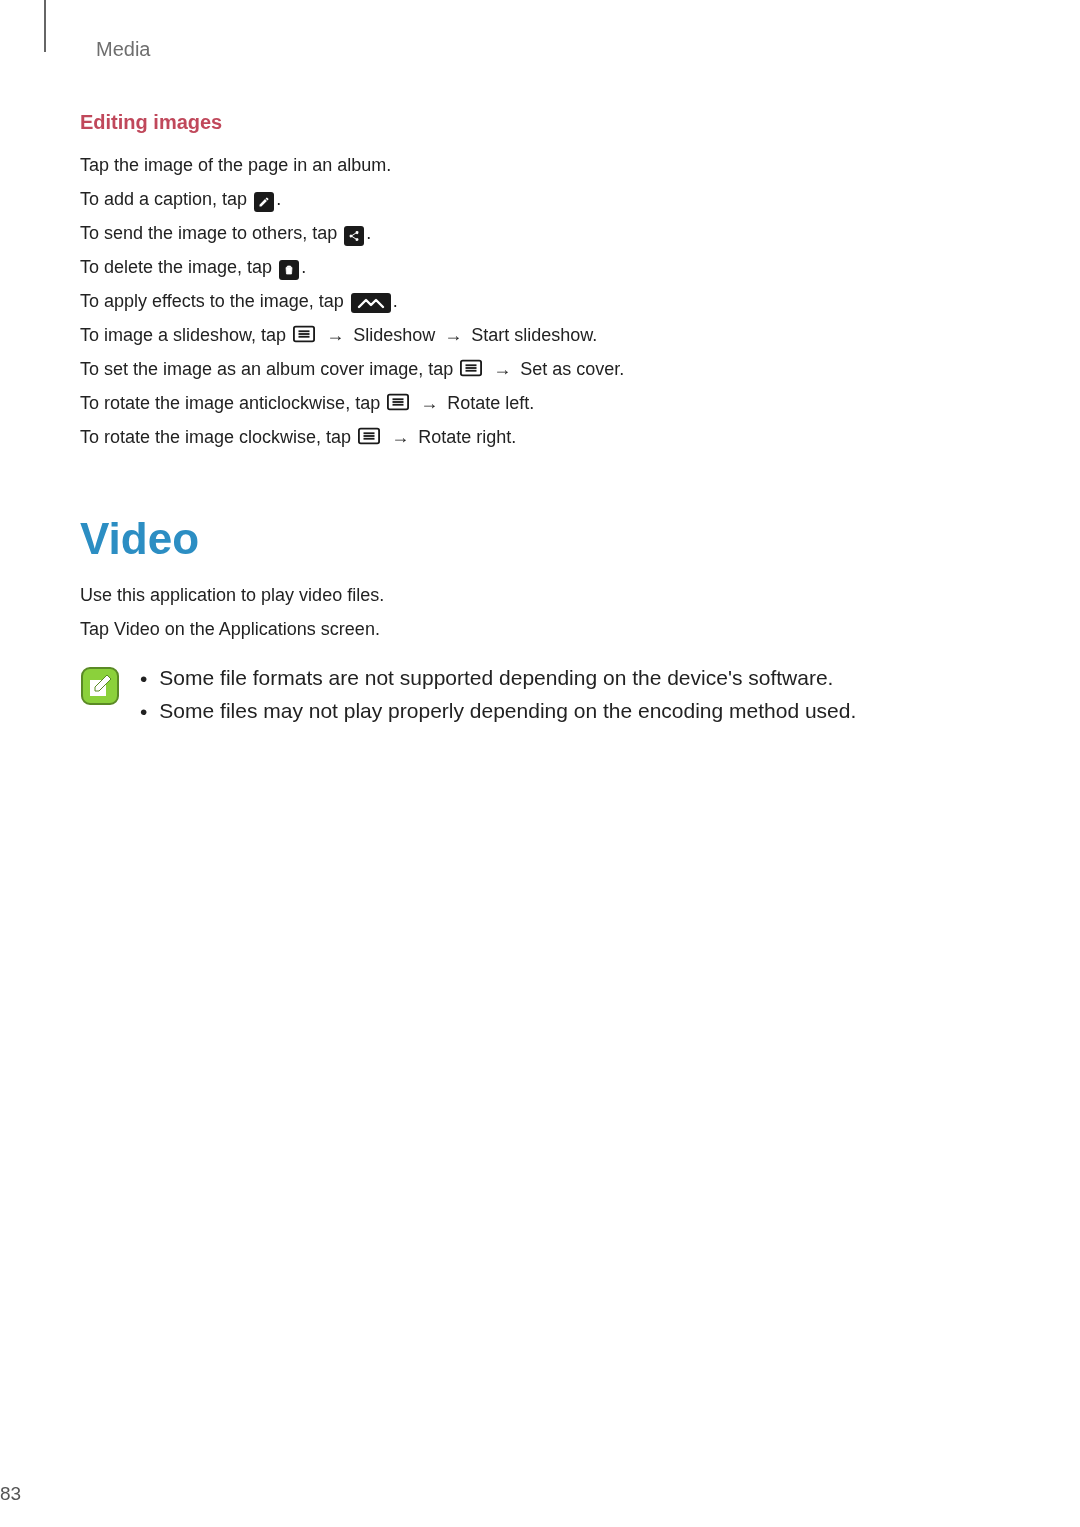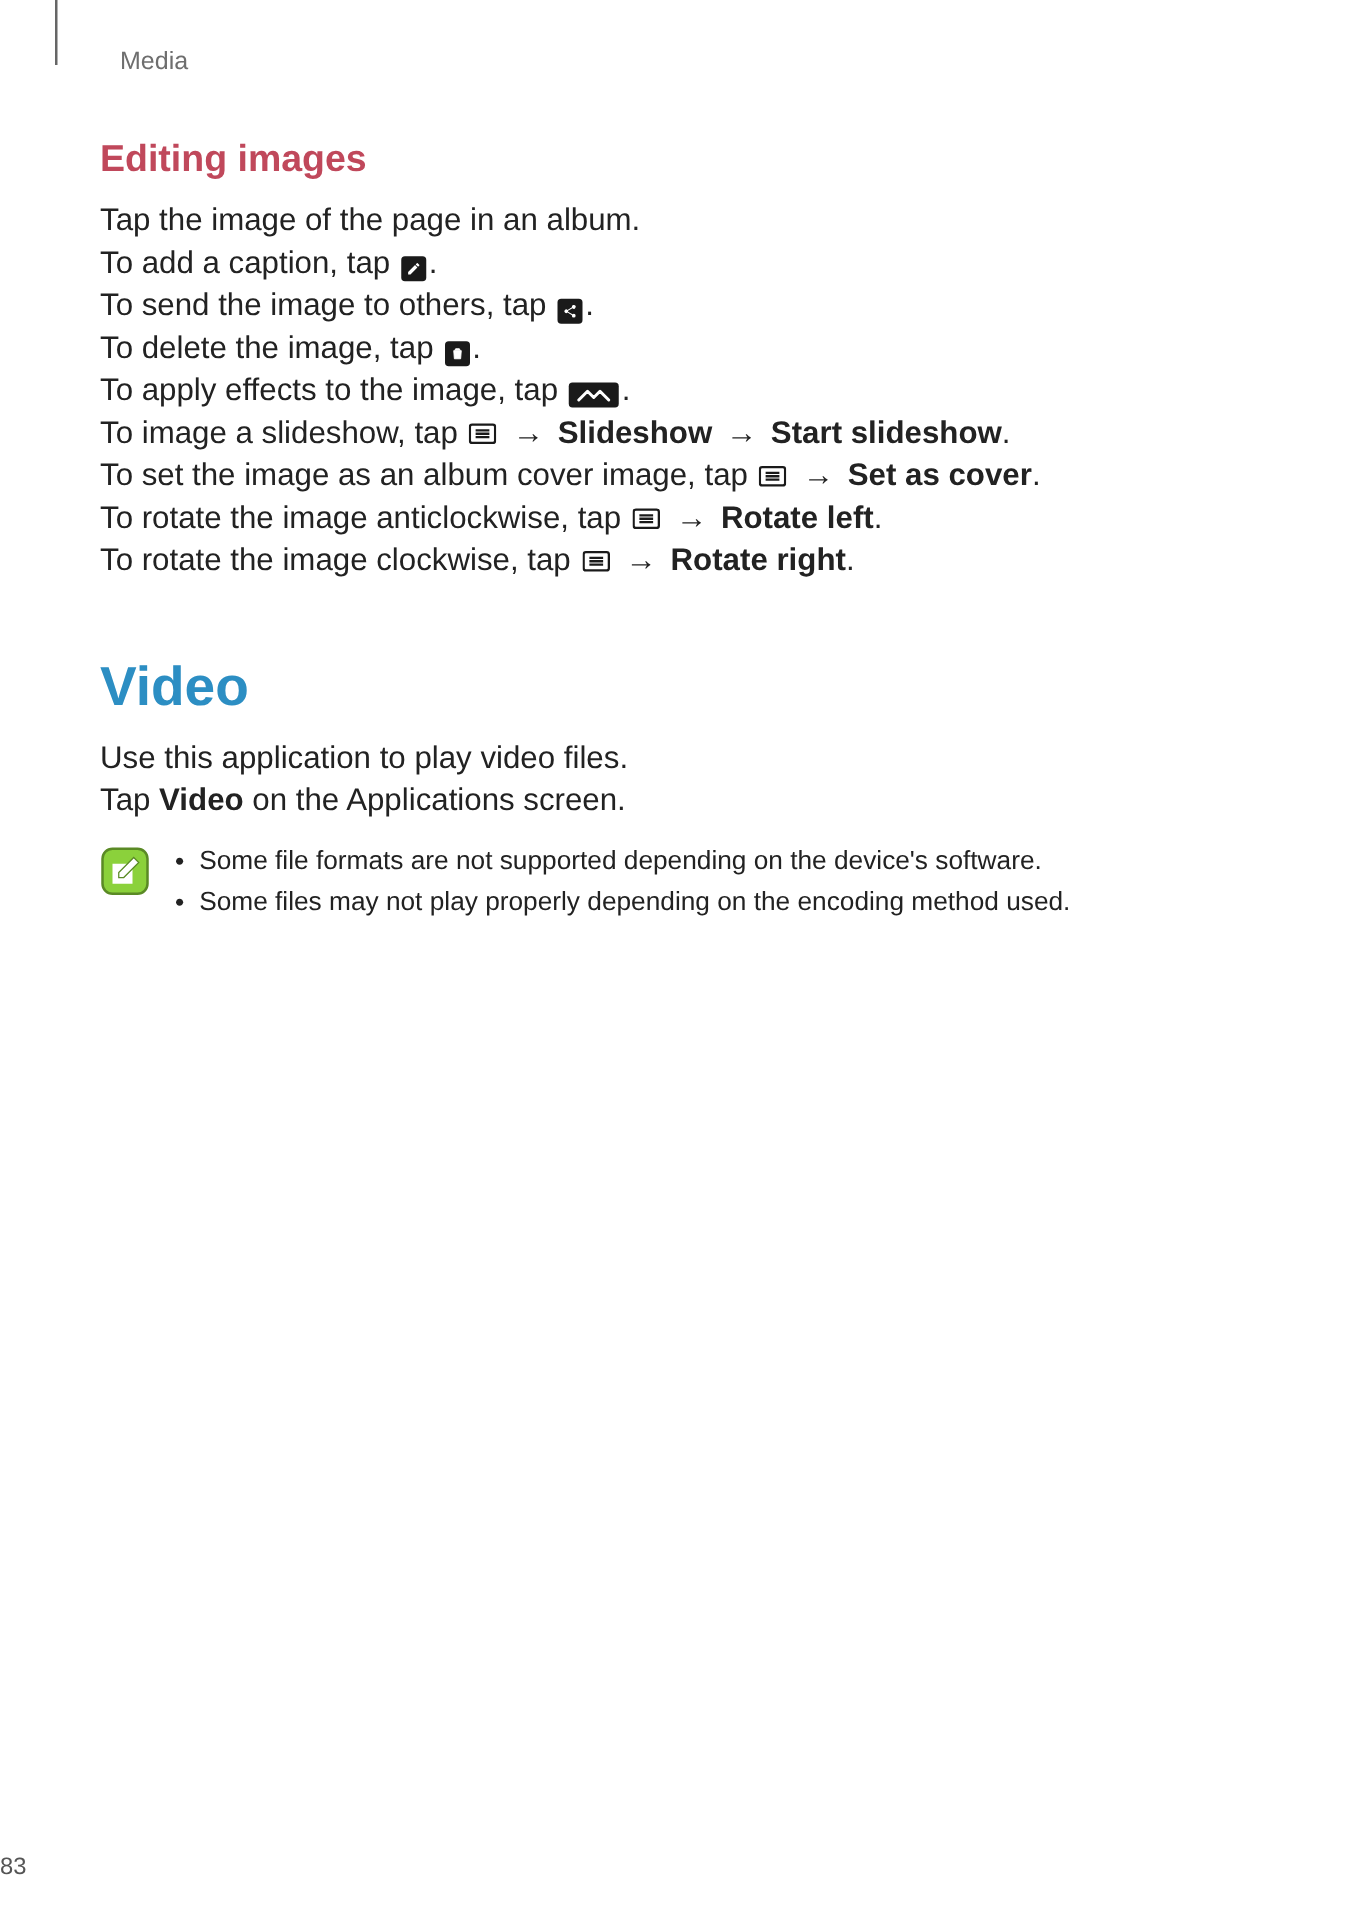--- a/index.html
+++ b/index.html
@@ -27,32 +27,32 @@
     border-left: 2px solid #666;
   }
   .section-label {
     font-size: 20px;
     color: #6e6e6e;
     margin: 18px 0 50px 16px;
     font-weight: 400;
   }
   h2.sub {
     color: #c0485b;
-    font-size: 30px;
+    font-size: 20px;
     font-weight: 700;
     margin: 12px 0 14px 0;
   }
   h1.main {
     color: #2c8ec3;
     font-size: 44px;
     font-weight: 700;
     margin: 60px 0 14px 0;
   }
   p.body {
-    font-size: 25px;
+    font-size: 18px;
     line-height: 34px;
     margin: 0 0 0 0;
     color: #222;
   }
   .arrow {
     padding: 0 4px;
   }
   .icon-box {
     display: inline-flex;
     align-items: center;
@@ -86,21 +86,21 @@
     width: 40px;
     height: 20px;
     background: #1a1a1a;
     border-radius: 3px;
     display: inline-flex;
     align-items: center;
     justify-content: center;
     vertical-align: -3px;
     margin: 0 2px;
   }
-  strong { font-weight: 700; }
+  strong { font-weight: 400; }
   .note-block {
     display: flex;
     align-items: flex-start;
     margin-top: 16px;
     gap: 20px;
   }
   .note-icon {
     width: 40px;
     height: 40px;
     flex: 0 0 40px;

